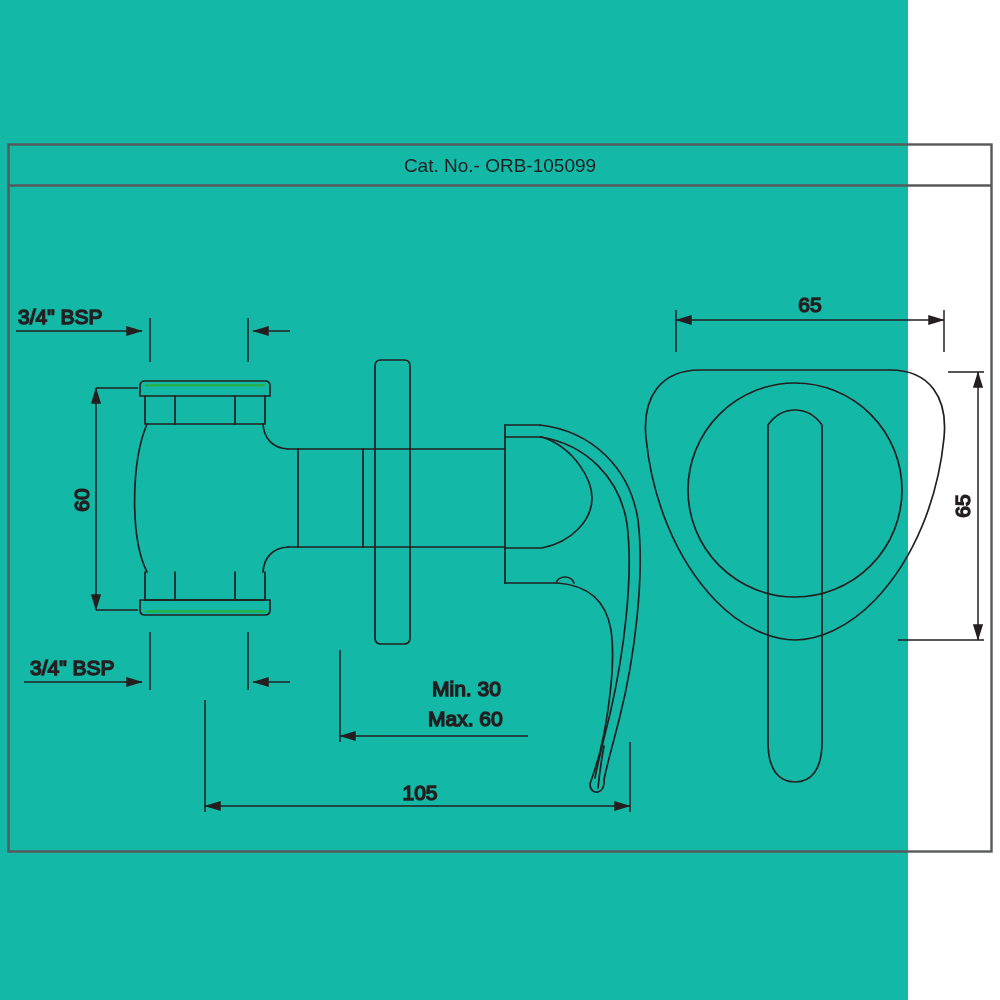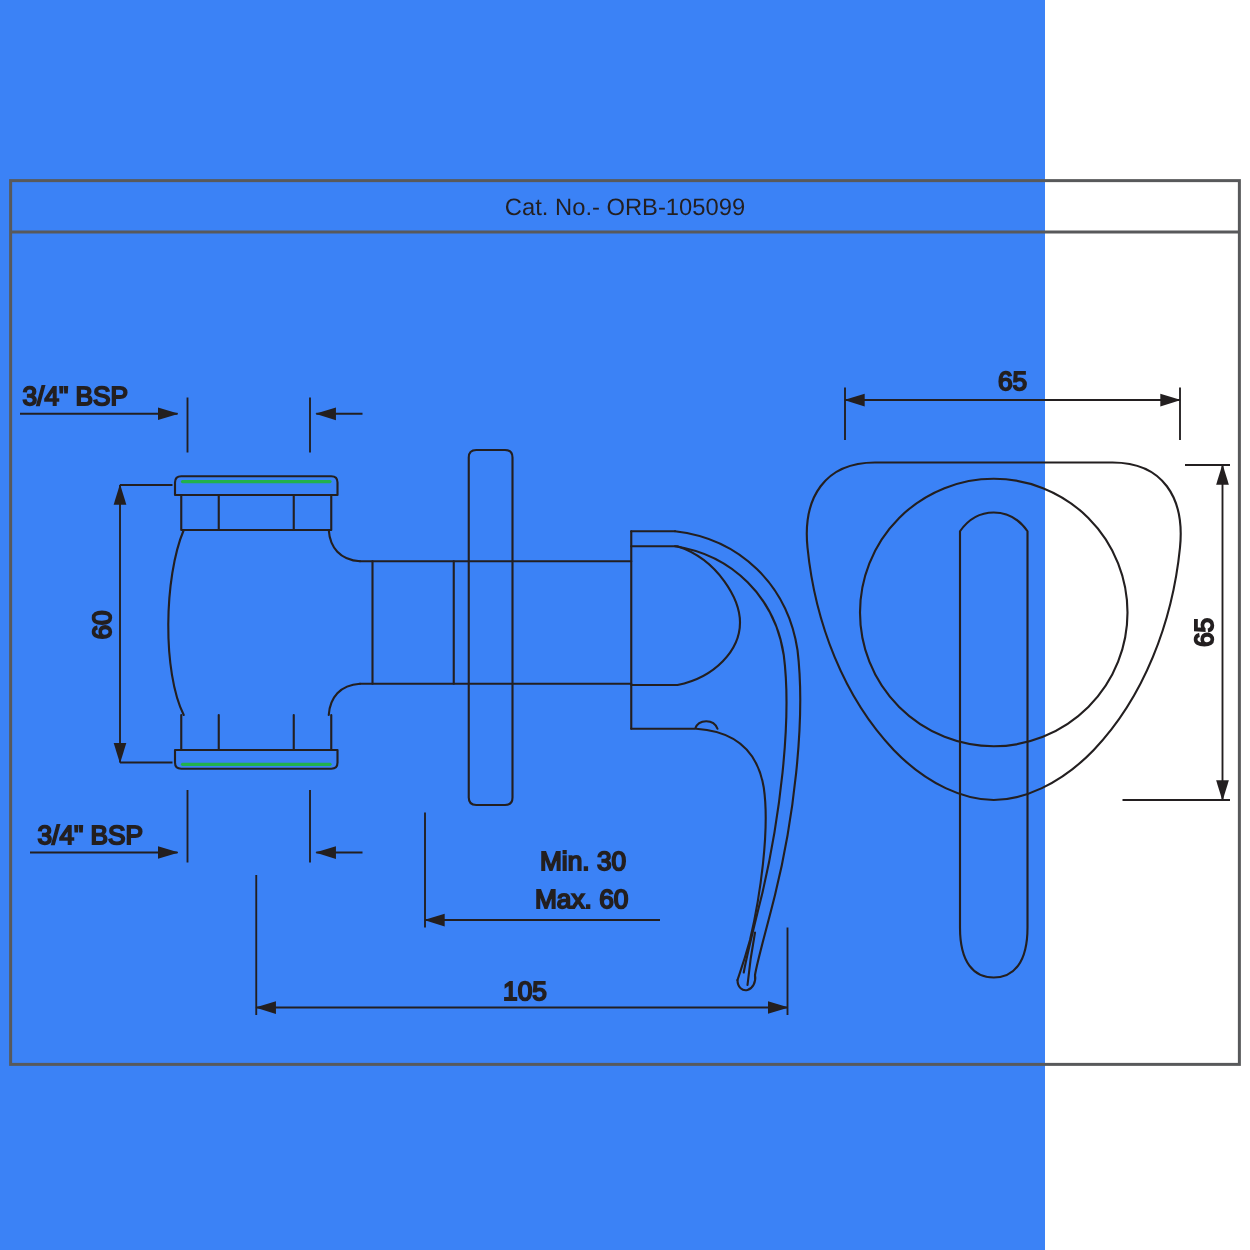--- a/index.html
+++ b/index.html
@@ -10,23 +10,23 @@
   }
   body {
     width: 1000px;
     height: 1000px;
     font-family: "Liberation Sans", sans-serif;
     color: #231f20;
     overflow: hidden;
   }
   #sheet {
     position: relative;
-    width: 836px;
+    width: 908px;
     height: 1000px;
-    background: #3b82f6;
+    background: #14b8a6;
   }
   #drawing-svg {
     position: absolute;
     left: 0;
     top: 0;
     width: 1000px;
     height: 1000px;
     display: block;
   }
   .dim-text {

